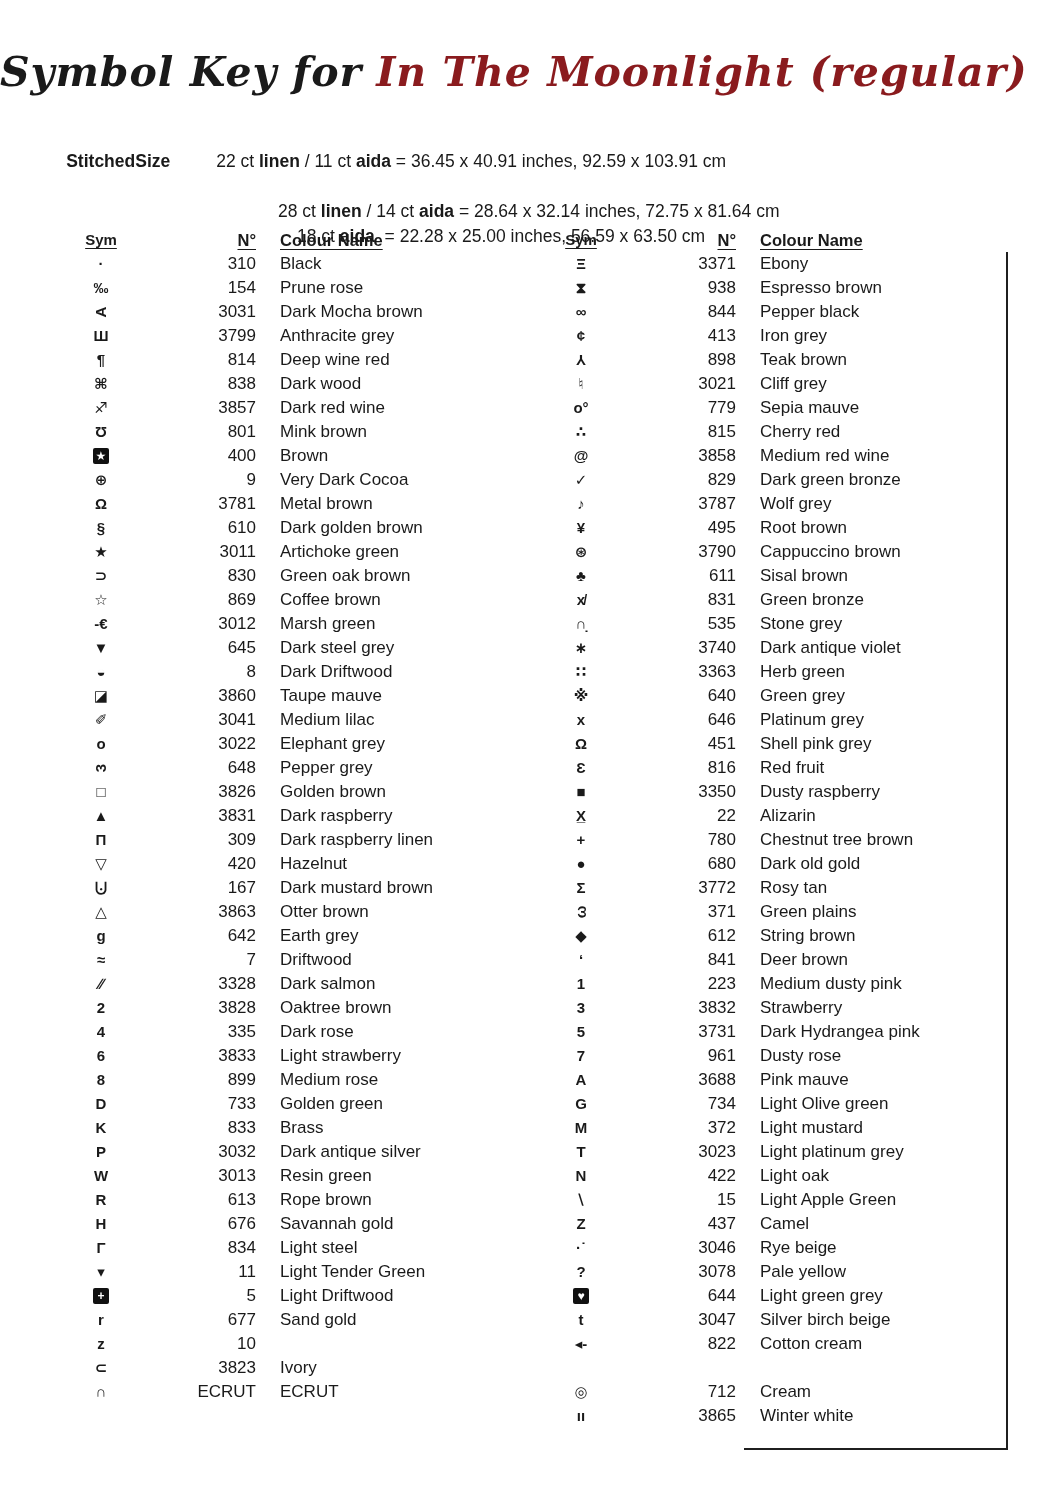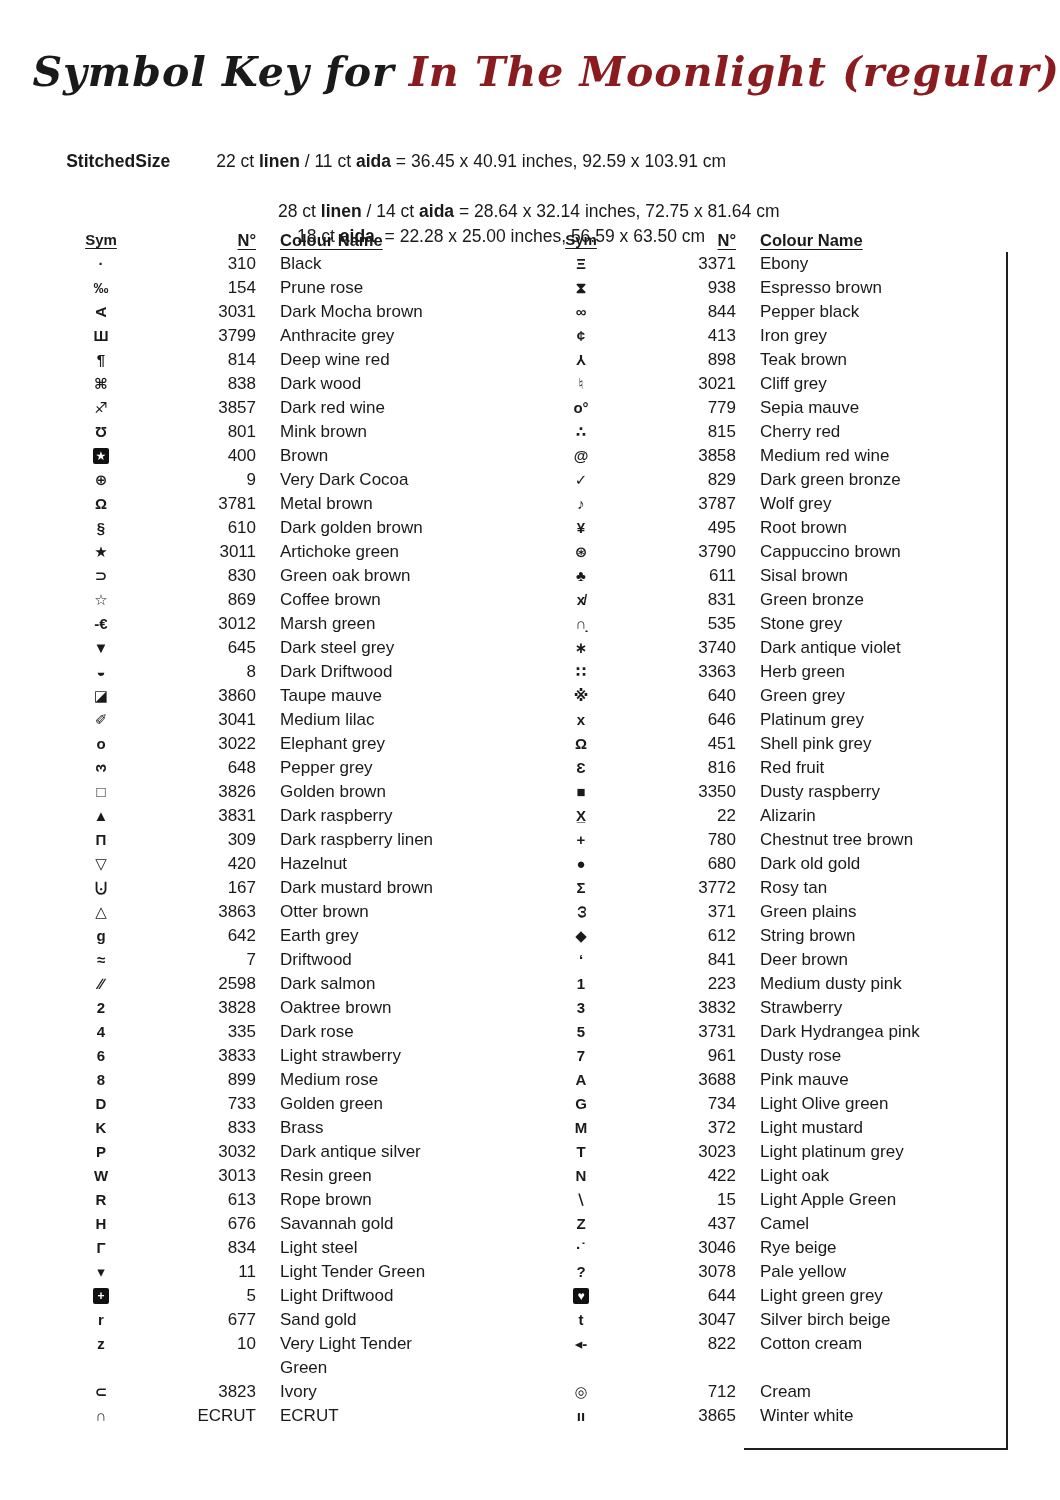--- a/index.html
+++ b/index.html
@@ -2,21 +2,21 @@
 <html><head>
 <meta charset="utf-8">
 <style>
   html,body{margin:0;padding:0;background:#fff;}
   #page{
     position:relative;width:1060px;height:1500px;background:#ffffff;
     font-family:"Liberation Sans","DejaVu Sans",sans-serif;color:#1a1a1a;overflow:hidden;
   }
   
   .title{
-    position:absolute;top:48px;left:0;width:100%;text-align:right;
+    position:absolute;top:48px;left:0;width:100%;text-align:left;
     font-family:"DejaVu Serif","Liberation Serif",serif;
     font-style:italic;font-weight:bold;font-size:41px;letter-spacing:1px;white-space:nowrap;
   }
   .title .t-name{margin-left:14px;}
   
   .info{position:absolute;top:96px;left:0;width:100%;font-size:17.5px;line-height:25px;}
   .il{padding-left:37px;white-space:pre;}
   .il b{font-weight:bold;}
   .slabel{display:inline-block;width:150px;font-weight:bold;margin-top:28px;}
   .sl1{padding-left:278px;}
@@ -210,21 +210,21 @@
           <span class="c-n">642</span>
           <span class="c-name">Earth grey</span>
         </div>
         <div class="trow">
           <span class="c-sym">≈</span>
           <span class="c-n">7</span>
           <span class="c-name">Driftwood</span>
         </div>
         <div class="trow">
           <span class="c-sym">∕∕</span>
-          <span class="c-n">2598</span>
+          <span class="c-n">3328</span>
           <span class="c-name">Dark salmon</span>
         </div>
         <div class="trow">
           <span class="c-sym">2</span>
           <span class="c-n">3828</span>
           <span class="c-name">Oaktree brown</span>
         </div>
         <div class="trow">
           <span class="c-sym">4</span>
           <span class="c-n">335</span>
@@ -286,22 +286,20 @@
           <span class="c-name">Light Driftwood</span>
         </div>
         <div class="trow">
           <span class="c-sym">r</span>
           <span class="c-n">677</span>
           <span class="c-name">Sand gold</span>
         </div>
         <div class="trow">
           <span class="c-sym">z</span>
           <span class="c-n">10</span>
-          <span class="c-name">Very Light Tender
-Green</span>
         </div>
         <div class="trow">
           <span class="c-sym">⊂</span>
           <span class="c-n">3823</span>
           <span class="c-name">Ivory</span>
         </div>
         <div class="trow">
           <span class="c-sym">∩</span>
           <span class="c-n">ECRUT</span>
           <span class="c-name">ECRUT</span>

